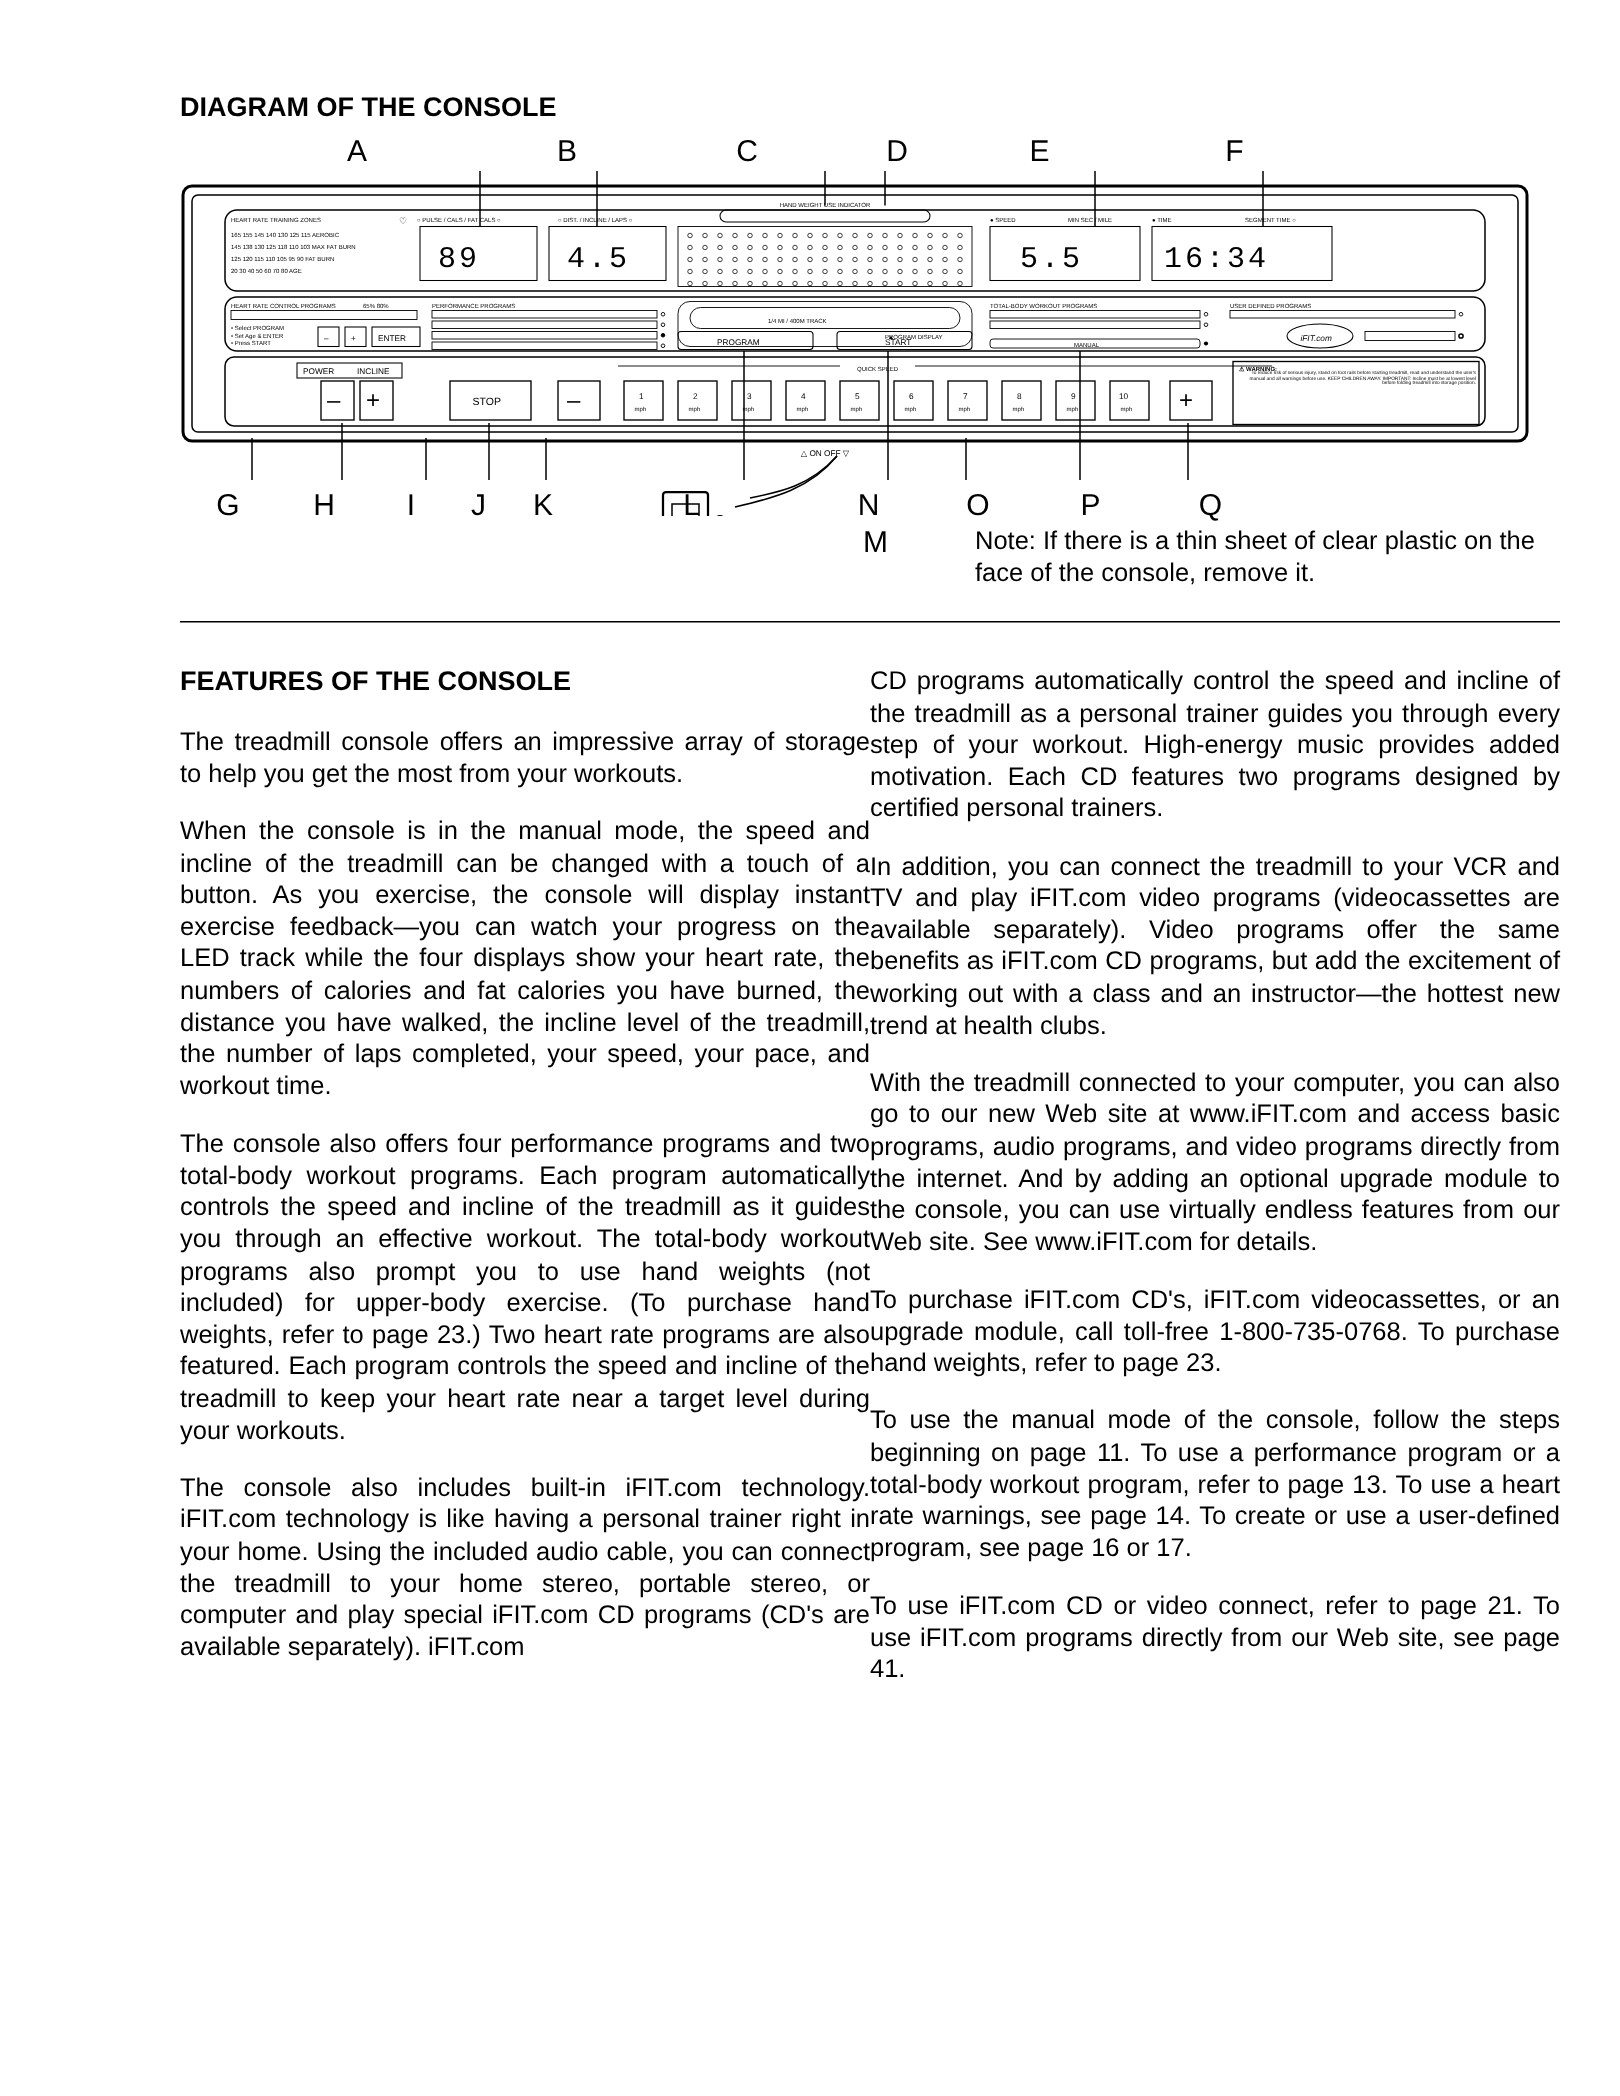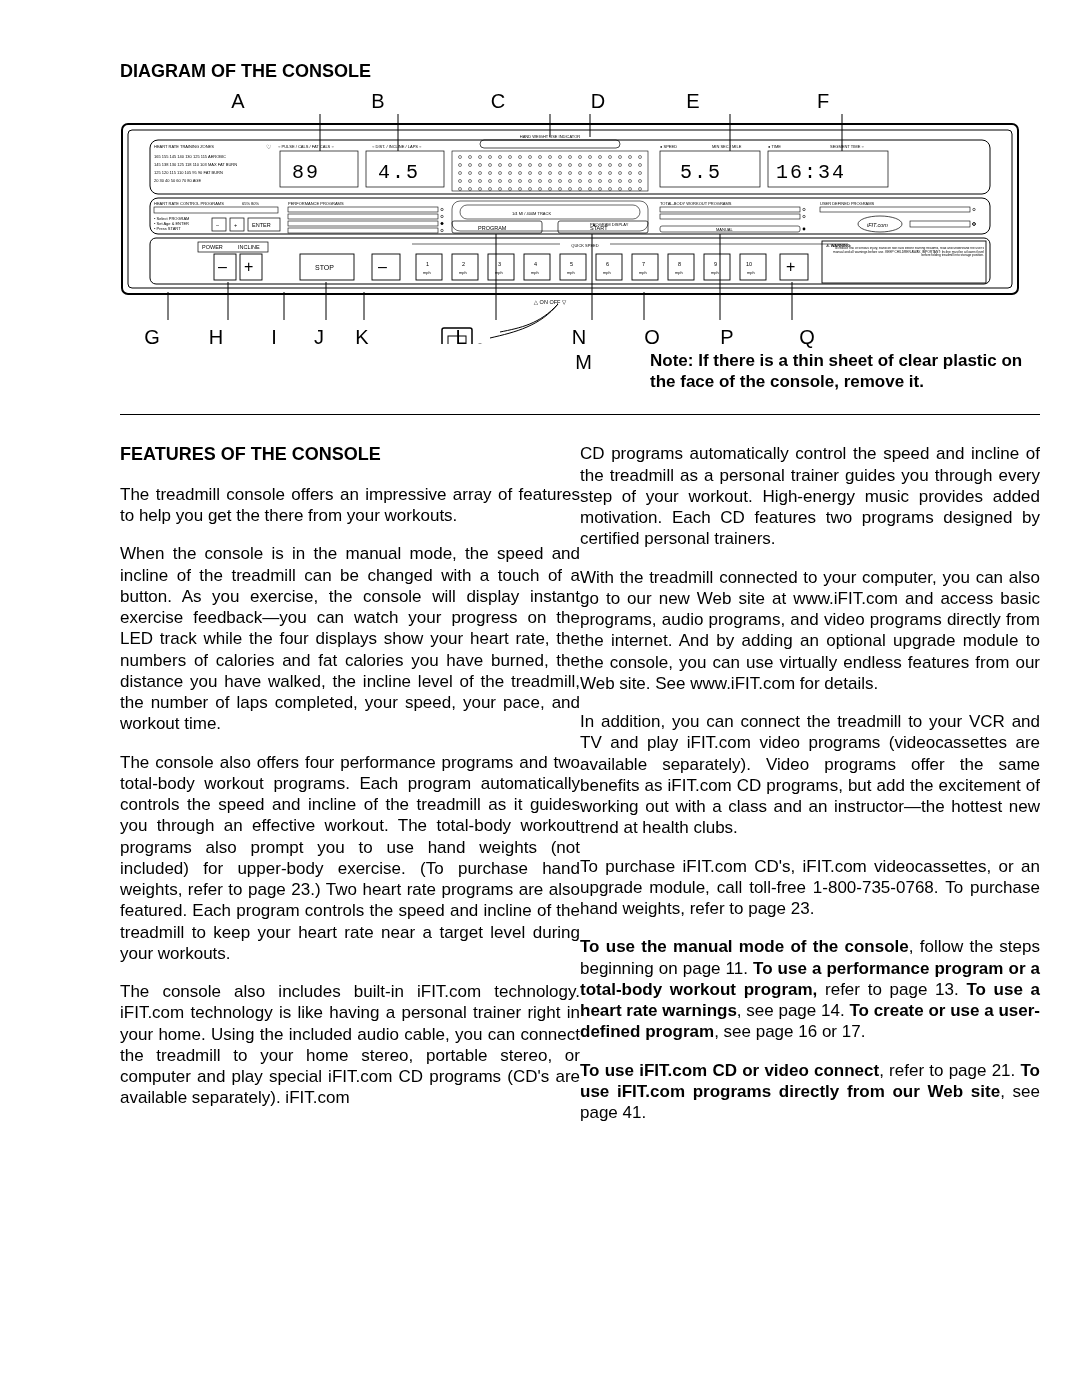--- a/index.html
+++ b/index.html
@@ -48,21 +48,20 @@
     width: 530px;
     text-align: right;
     padding-right: 58px;
     box-sizing: border-box;
   }
   .note-row .mlabel span {
     font-size: 20px;
   }
   .note-text {
     flex: 1;
-    font-weight: bold;
   }
   hr.rule {
     border: none;
     border-top: 1.5px solid #000;
     margin: 22px 0 28px 0;
   }
   .cols {
     display: flex;
   }
   .col {
@@ -71,21 +70,21 @@
   }
   .col p {
     margin: 0 0 17px 0;
     text-align: justify;
     hyphens: manual;
   }
   .col p.bold {
     font-weight: normal;
   }
   .mix b {
-    font-weight: bold;
+    font-weight: normal;
   }
   
   .svgtiny {
     font-family: Arial, Helvetica, sans-serif;
     font-size: 4px;
     fill: #000;
   }
   .svgtiny2 {
     font-family: Arial, Helvetica, sans-serif;
     font-size: 5.5px;
@@ -459,29 +458,29 @@
       <div class="mlabel"><span>M</span></div>
       <div class="note-text">Note: If there is a thin sheet of clear plastic on the face of the console, remove it.</div>
     </div>
   </div>
 
   <hr class="rule">
 
   <div class="cols">
     <div class="col">
       <h2 class="section-title" style="margin-bottom:18px">FEATURES OF THE CONSOLE</h2>
-      <p>The treadmill console offers an impressive array of features to help you get the there from your workouts.</p>
+      <p>The treadmill console offers an impressive array of storage to help you get the most from your workouts.</p>
       <p>When the console is in the manual mode, the speed and incline of the treadmill can be changed with a touch of a button. As you exercise, the console will display instant exercise feedback—you can watch your progress on the LED track while the four displays show your heart rate, the numbers of calories and fat calories you have burned, the distance you have walked, the incline level of the treadmill, the number of laps completed, your speed, your pace, and workout time.</p>
       <p>The console also offers four performance programs and two total-body workout programs. Each program automatically controls the speed and incline of the treadmill as it guides you through an effective workout. The total-body workout programs also prompt you to use hand weights (not included) for upper-body exercise. (To purchase hand weights, refer to page 23.) Two heart rate programs are also featured. Each program controls the speed and incline of the treadmill to keep your heart rate near a target level during your workouts.</p>
       <p>The console also includes built-in iFIT.com technology. iFIT.com technology is like having a personal trainer right in your home. Using the included audio cable, you can connect the treadmill to your home stereo, portable stereo, or computer and play special iFIT.com CD programs (CD's are available separately). iFIT.com</p>
     </div>
     <div class="col">
       <p>CD programs automatically control the speed and incline of the treadmill as a personal trainer guides you through every step of your workout. High-energy music provides added motivation. Each CD features two programs designed by certified personal trainers.</p>
+      <p>In addition, you can connect the treadmill to your VCR and TV and play iFIT.com video programs (videocassettes are available separately). Video programs offer the same benefits as iFIT.com CD programs, but add the excitement of working out with a class and an instructor—the hottest new trend at health clubs.</p>
       <p>With the treadmill connected to your computer, you can also go to our new Web site at www.iFIT.com and access basic programs, audio programs, and video programs directly from the internet. And by adding an optional upgrade module to the console, you can use virtually endless features from our Web site. See www.iFIT.com for details.</p>
-      <p>In addition, you can connect the treadmill to your VCR and TV and play iFIT.com video programs (videocassettes are available separately). Video programs offer the same benefits as iFIT.com CD programs, but add the excitement of working out with a class and an instructor—the hottest new trend at health clubs.</p>
       <p class="bold">To purchase iFIT.com CD's, iFIT.com videocassettes, or an upgrade module, call toll-free 1-800-735-0768. To purchase hand weights, refer to page 23.</p>
       <p class="mix">
         <b>To use the manual mode of the console</b><span>, follow the steps beginning on page 11. </span><b>To use a performance program or a total-body workout program,</b><span> refer to page 13. </span><b>To use a heart rate warnings</b><span>, see page 14. </span><b>To create or use a user-defined program</b><span>, see page 16 or 17.</span>
       </p>
       <p class="mix">
         <b>To use iFIT.com CD or video connect</b><span>, refer to page 21. </span><b>To use iFIT.com programs directly from our Web site</b><span>, see page 41.</span>
       </p>
     </div>
   </div>
 

